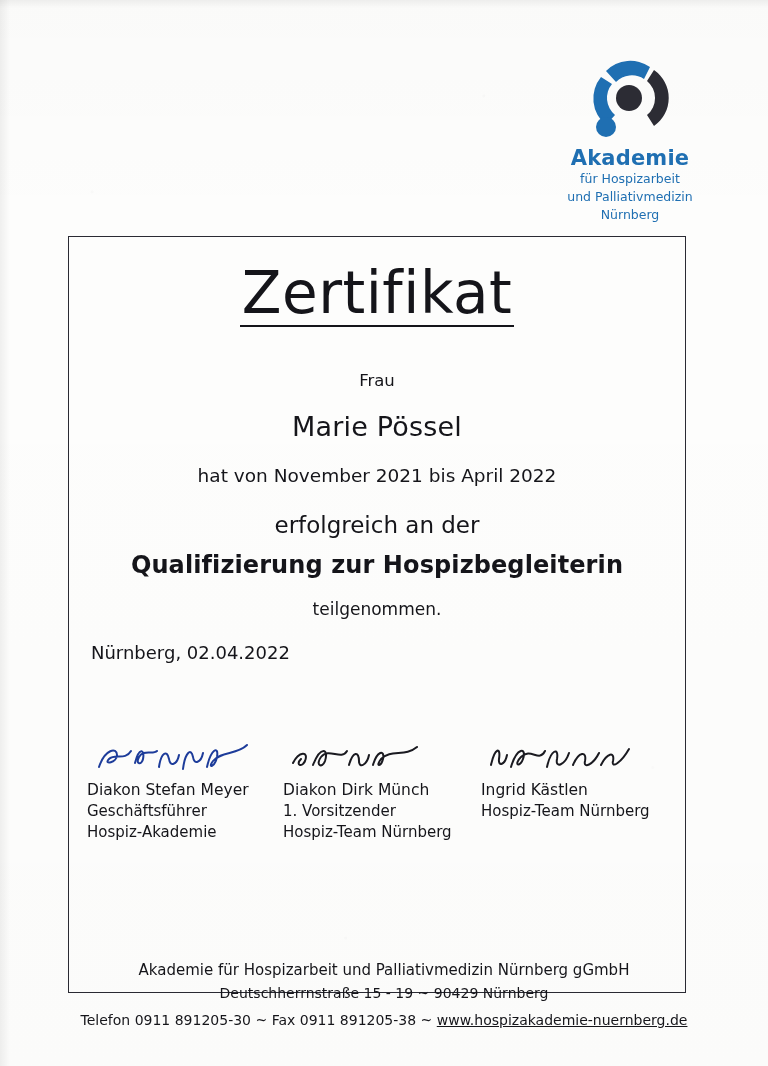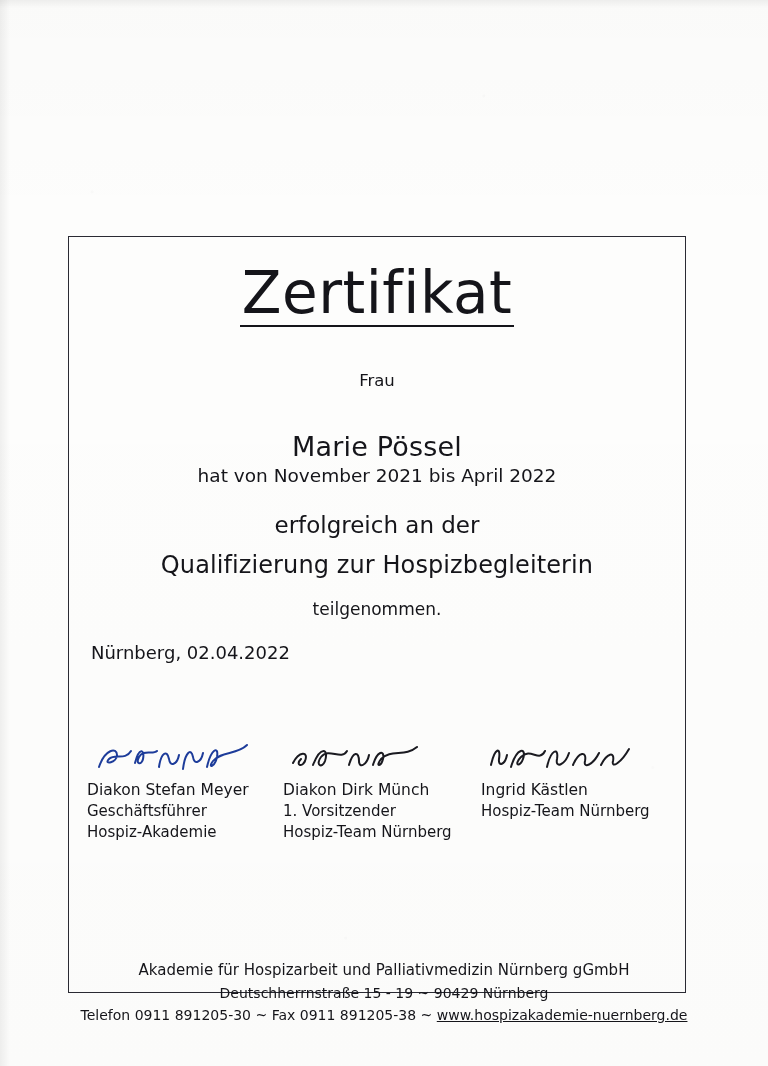--- a/index.html
+++ b/index.html
@@ -102,34 +102,34 @@
     font-family: "DejaVu Sans", sans-serif;
   }
   .l-salutation {
     position: absolute; top: 134px; left: 0; right: 0;
     font-size: 16.5px;
   }
   .l-name {
     position: absolute; top: 174px; left: 0; right: 0;
     font-size: 27px;
     letter-spacing: 0.2px;
-    margin-top: 20px;
   }
   .l-period {
     position: absolute; top: 228px; left: 0; right: 0;
     font-size: 18.5px;
   }
   .l-success {
     position: absolute; top: 275px; left: 0; right: 0;
     font-size: 23px;
   }
   .l-course {
     position: absolute; top: 314px; left: 0; right: 0;
     font-size: 24px;
     letter-spacing: 0.1px;
+    font-weight: bold;
   }
   .l-participated {
     position: absolute; top: 362px; left: 0; right: 0;
     font-size: 17px;
   }
 
   .place-date {
     position: absolute;
     top: 405px;
     left: 22px;
@@ -178,21 +178,21 @@
     right: 0;
     top: 958px;
     text-align: center;
   }
   .footer-line {
     font-size: 14px;
     line-height: 1.6;
     color: #15151a;
   }
   .footer-line.f1 { font-size: 15px; }
-  .footer-line.f3 { }
+  .footer-line.f3 { margin-top: 5px; }
   .footer-link {
     color: #15151a;
     text-decoration: underline;
   }
 
   .edge-shadow-left {
     position: absolute;
     left: 0; top: 0; bottom: 0;
     width: 10px;
     background: linear-gradient(90deg, rgba(0,0,0,0.055), rgba(0,0,0,0));
@@ -207,20 +207,33 @@
   }
 </style>
 </head>
 <body>
 
 <div class="page">
   <div class="paper-noise"></div>
   <div class="edge-shadow-left"></div>
   <div class="edge-shadow-top"></div>
 
+  <div class="logo-block">
+    <svg class="logo-mark" viewBox="0 0 108 86">
+      <path d="M30 16 A34 34 0 0 1 74 12 L68 24 A22 22 0 0 0 40 27 Z" fill="#1f6fb2"></path>
+      <path d="M78 15 A34 34 0 0 1 78 71 L71 60 A22 22 0 0 0 71 26 Z" fill="#2c2c34"></path>
+      <path d="M30 70 A34 34 0 0 1 25 22 L36 29 A22 22 0 0 0 39 60 Z" fill="#1f6fb2"></path>
+      <circle cx="53" cy="43" r="13" fill="#2c2c34"></circle>
+      <circle cx="30" cy="72" r="10" fill="#1f6fb2"></circle>
+    </svg>
+    <div class="logo-title">Akademie</div>
+    <div class="logo-sub">für Hospizarbeit</div>
+    <div class="logo-sub">und Palliativmedizin</div>
+    <div class="logo-sub">Nürnberg</div>
+  </div>
 
   <div class="frame">
 
     <div class="headline">
       <span>Zertifikat</span>
     </div>
 
     <div class="center-line l-salutation">Frau</div>
     <div class="center-line l-name">Marie Pössel</div>
     <div class="center-line l-period">hat von November 2021 bis April 2022</div>

